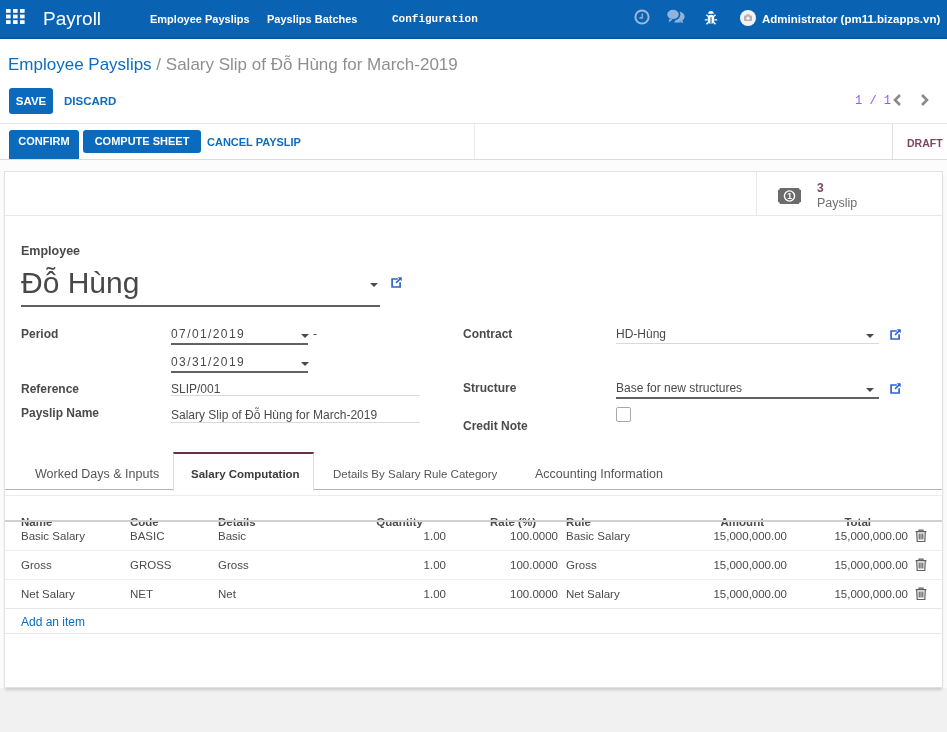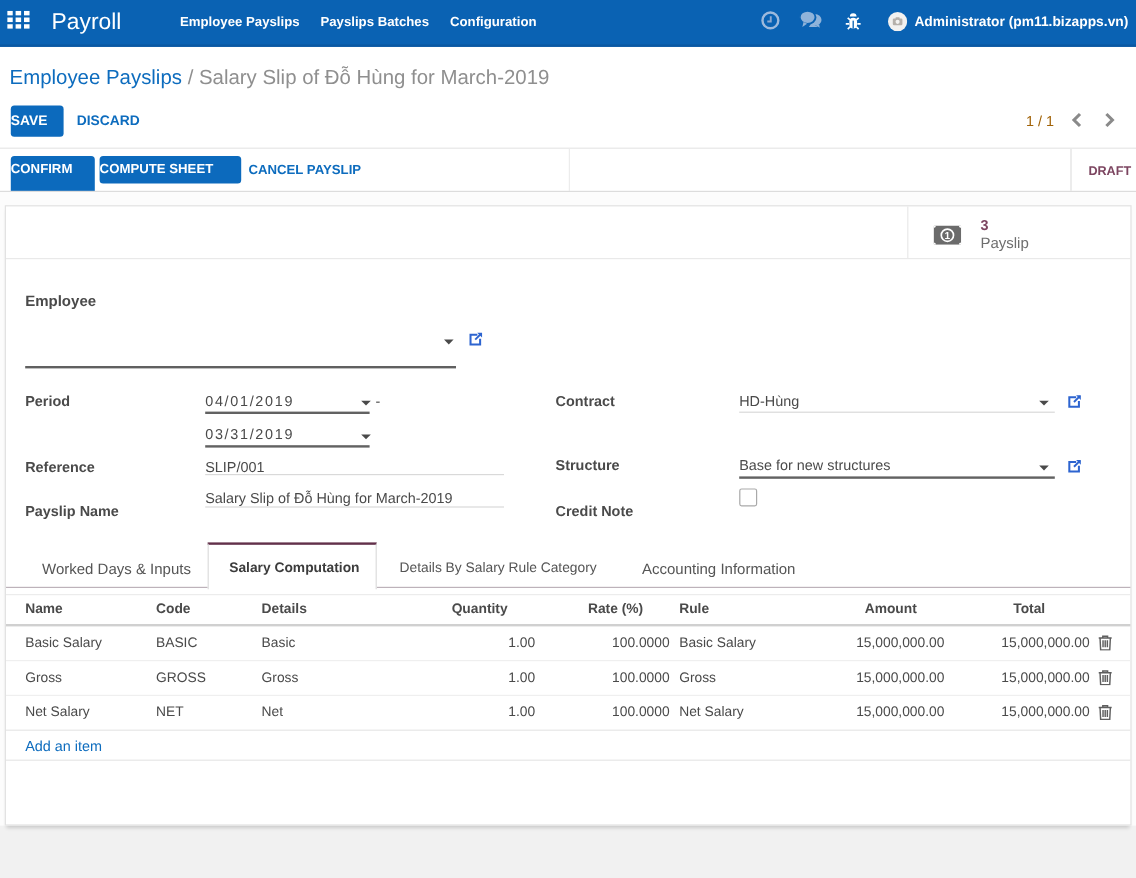--- a/index.html
+++ b/index.html
@@ -1,26 +1,26 @@
 <!DOCTYPE html>
 <html><head><meta charset="utf-8">
 <style>
 html,body{margin:0;padding:0;}
 body{font-family:"Liberation Sans",sans-serif;width:947px;height:732px;overflow:hidden;background:#fff;}
 #page{position:relative;width:947px;height:732px;overflow:hidden;background:#fff;}
 .abs{position:absolute;}
-.btn{position:absolute;background:#0c6abd;color:#fff;font-weight:bold;border-radius:3px;text-align:left;font-size:11px;}
+.btn{position:absolute;background:#0c6abd;color:#fff;font-weight:bold;border-radius:3px;text-align:center;font-size:11px;}
 .bluetxt{color:#0d6cbe;font-weight:bold;}
 .menu{position:absolute;top:13px;font-size:11px;font-weight:bold;color:#fff;line-height:13px;}
 .lbl{position:absolute;font-size:12px;font-weight:bold;color:#4a4a4a;line-height:15px;white-space:nowrap;}
 .val{position:absolute;font-size:12px;color:#4a4a4a;line-height:15px;white-space:nowrap;}
 .hline{position:absolute;height:1px;background:#d9d9d9;}
 .vline{position:absolute;width:1px;background:#e4e4e4;}
 .caret{position:absolute;width:0;height:0;border-left:4px solid transparent;border-right:4px solid transparent;border-top:4px solid #4a4a4a;}
-.hdr{position:absolute;font-size:11.5px;font-weight:bold;color:#4a4a4a;white-space:nowrap;line-height:14px;}
+.hdr{position:absolute;font-size:11.5px;font-weight:bold;color:#4a4a4a;white-space:nowrap;line-height:14px;margin-top:14px;}
 .cell{position:absolute;font-size:11.5px;color:#4a4a4a;white-space:nowrap;line-height:14px;}
 .tab{position:absolute;top:467px;font-size:12.5px;color:#555;line-height:14px;white-space:nowrap;}
 .ext{position:absolute;}
 </style></head>
 <body>
 <div id="page">
 
 <div class="abs" id="topbar" style="left:0;top:0;width:947px;height:37px;background:#0a62b3;border-bottom:2px solid #0a58a2;"></div>
 <svg class="abs" style="left:6px;top:9px;" width="19" height="15" viewBox="0 0 19 15">
  <g fill="#fff">
@@ -31,21 +31,21 @@
         <rect x="7" y="5.6" width="4.6" height="3.8"></rect>
         <rect x="14" y="5.6" width="4.6" height="3.8"></rect>
   <rect x="0" y="11.2" width="4.6" height="3.8"></rect>
         <rect x="7" y="11.2" width="4.6" height="3.8"></rect>
         <rect x="14" y="11.2" width="4.6" height="3.8"></rect>
  </g>
     </svg>
 <div class="abs" style="left:43px;top:8px;font-size:19px;color:#fff;line-height:22px;">Payroll</div>
 <div class="menu" style="left:150px;">Employee Payslips</div>
 <div class="menu" style="left:267px;">Payslips Batches</div>
-<div class="menu" style="left:375px;">Configuration</div>
+<div class="menu" style="left:392px;font-family:Liberation Mono, monospace;">Configuration</div>
 
 <svg class="abs" style="left:634px;top:9px;" width="16" height="16" viewBox="0 0 16 16">
  <circle cx="8" cy="8" r="6.6" fill="none" stroke="#9db9dc" stroke-width="2"></circle>
  <path d="M8.3 4.6V8.9H5.4" fill="none" stroke="#8da9d2" stroke-width="1.6"></path>
     </svg>
 
 <svg class="abs" style="left:666px;top:8px;" width="20" height="17" viewBox="0 0 20 17">
  <ellipse cx="13" cy="8.6" rx="5.6" ry="4.9" fill="#8fb3da"></ellipse>
  <path d="M16.6 12.2l.5 3-3.2-2.2z" fill="#8fb3da"></path>
  <path d="M8 14.5h8l-6-3z" fill="#8fb3da"></path>
@@ -69,21 +69,21 @@
  <rect x="6.3" y="4.3" width="3.4" height="1.6" rx="0.5" fill="#b5b0ab"></rect>
     </svg>
 <div class="abs" style="left:762px;top:12px;font-size:11.5px;font-weight:bold;color:#fff;line-height:14px;">Administrator (pm11.bizapps.vn)</div>
 
 <div class="abs" style="left:8px;top:55px;font-size:17px;line-height:20px;white-space:nowrap;text-align:right;">
   <span style="color:#0d6cbe;">Employee Payslips</span>
   <span style="color:#8f8f8f;"> / Salary Slip of Đỗ Hùng for March-2019</span>
 </div>
 <div class="btn" style="left:9px;top:88px;width:44px;height:26px;line-height:26px;font-size:11.5px;">SAVE</div>
 <div class="abs bluetxt" style="left:64px;top:94px;font-size:11.5px;line-height:14px;text-align:center;">DISCARD</div>
-<div class="abs" style="left:855px;top:94px;font-size:12px;color:#a16207;line-height:14px;">1 / 1</div>
+<div class="abs" style="left:855px;top:94px;font-size:12px;color:#8b5cf6;line-height:14px;font-family:Liberation Mono, monospace;">1 / 1</div>
 <svg class="abs" style="left:892px;top:94px;" width="10" height="12" viewBox="0 0 10 12">
       <path d="M8 1L3 6l5 5" fill="none" stroke="#8a8a8a" stroke-width="2.6"></path>
     </svg>
 <svg class="abs" style="left:920px;top:94px;" width="10" height="12" viewBox="0 0 10 12">
       <path d="M2 1l5 5-5 5" fill="none" stroke="#8a8a8a" stroke-width="2.6"></path>
     </svg>
 <div class="hline" style="left:0;top:123px;width:947px;background:#e7e7e7;"></div>
 
 <div class="btn" style="left:9px;top:130px;width:70px;height:33px;line-height:23px;">CONFIRM</div>
 <div class="btn" style="left:83px;top:130px;width:118px;height:23px;line-height:23px;">COMPUTE SHEET</div>
@@ -102,40 +102,41 @@
 <svg class="abs" style="left:778px;top:188px;" width="23" height="16" viewBox="0 0 23 16">
  <rect x="0" y="0" width="23" height="16" fill="#6b6b6b" rx="1"></rect>
  <circle cx="11.5" cy="8" r="5.1" fill="none" stroke="#fff" stroke-width="1.4"></circle>
  <path d="M0 2 A2 2 0 0 0 2 0 L0 0 Z M21 0 A2 2 0 0 0 23 2 L23 0 Z M23 14 A2 2 0 0 0 21 16 L23 16 Z M2 16 A2 2 0 0 0 0 14 L0 16 Z" fill="#fff"></path>
  <text x="11.5" y="10.9" font-size="8.5" font-weight="bold" fill="#fff" text-anchor="middle" font-family="Liberation Sans">1</text>
     </svg>
 <div class="abs" style="left:817px;top:181px;font-size:12px;font-weight:bold;color:#7c4560;line-height:14px;">3</div>
 <div class="abs" style="left:817px;top:196px;font-size:12.5px;color:#6e6e6e;line-height:15px;">Payslip</div>
 
 <div class="lbl" style="left:21px;top:244px;font-size:12.5px;">Employee</div>
+<div class="abs" style="left:21px;top:268px;font-size:30px;color:#484848;line-height:30px;">Đỗ Hùng</div>
 <div class="caret" style="left:370px;top:283px;"></div>
 <svg class="ext" style="left:389px;top:276px;" width="14" height="14" viewBox="0 0 14 14">
  <path d="M8.8 3H3.1v8h8V6.2" fill="none" stroke="#2d64d0" stroke-width="1.7"></path>
  <path d="M8.7 1.3h4v4z" fill="#2d64d0"></path>
  <path d="M11.9 2.1L7 7" stroke="#2d64d0" stroke-width="1.6"></path>
     </svg>
 <div class="abs" style="left:21px;top:305px;width:359px;height:2px;background:#606060;"></div>
 
 <div class="lbl" style="left:21px;top:327px;">Period</div>
-<div class="val" style="left:171px;top:327px;letter-spacing:1.4px;">04/01/2019</div>
+<div class="val" style="left:171px;top:327px;letter-spacing:1.4px;">07/01/2019</div>
 <div class="caret" style="left:301px;top:334px;"></div>
 <div class="abs" style="left:171px;top:343px;width:137px;height:2px;background:#626262;"></div>
 <div class="val" style="left:313px;top:327px;">-</div>
 <div class="val" style="left:171px;top:355px;letter-spacing:1.4px;">03/31/2019</div>
 <div class="caret" style="left:301px;top:362px;"></div>
 <div class="abs" style="left:171px;top:371px;width:137px;height:2px;background:#626262;"></div>
 <div class="lbl" style="left:21px;top:382px;">Reference</div>
 <div class="val" style="left:171px;top:382px;">SLIP/001</div>
 <div class="hline" style="left:171px;top:395px;width:249px;"></div>
-<div class="lbl" style="left:21px;top:419px;">Payslip Name</div>
+<div class="lbl" style="left:21px;top:406px;">Payslip Name</div>
 <div class="val" style="left:171px;top:408px;">Salary Slip of Đỗ Hùng for March-2019</div>
 <div class="hline" style="left:171px;top:422px;width:249px;"></div>
 
 <div class="lbl" style="left:463px;top:327px;">Contract</div>
 <div class="val" style="left:616px;top:327px;">HD-Hùng</div>
 <div class="caret" style="left:866px;top:334px;"></div>
 <div class="hline" style="left:616px;top:343px;width:263px;"></div>
 <svg class="ext" style="left:888px;top:328px;" width="14" height="14" viewBox="0 0 14 14">
  <path d="M8.8 3H3.1v8h8V6.2" fill="none" stroke="#2d64d0" stroke-width="1.7"></path>
  <path d="M8.7 1.3h4v4z" fill="#2d64d0"></path>

